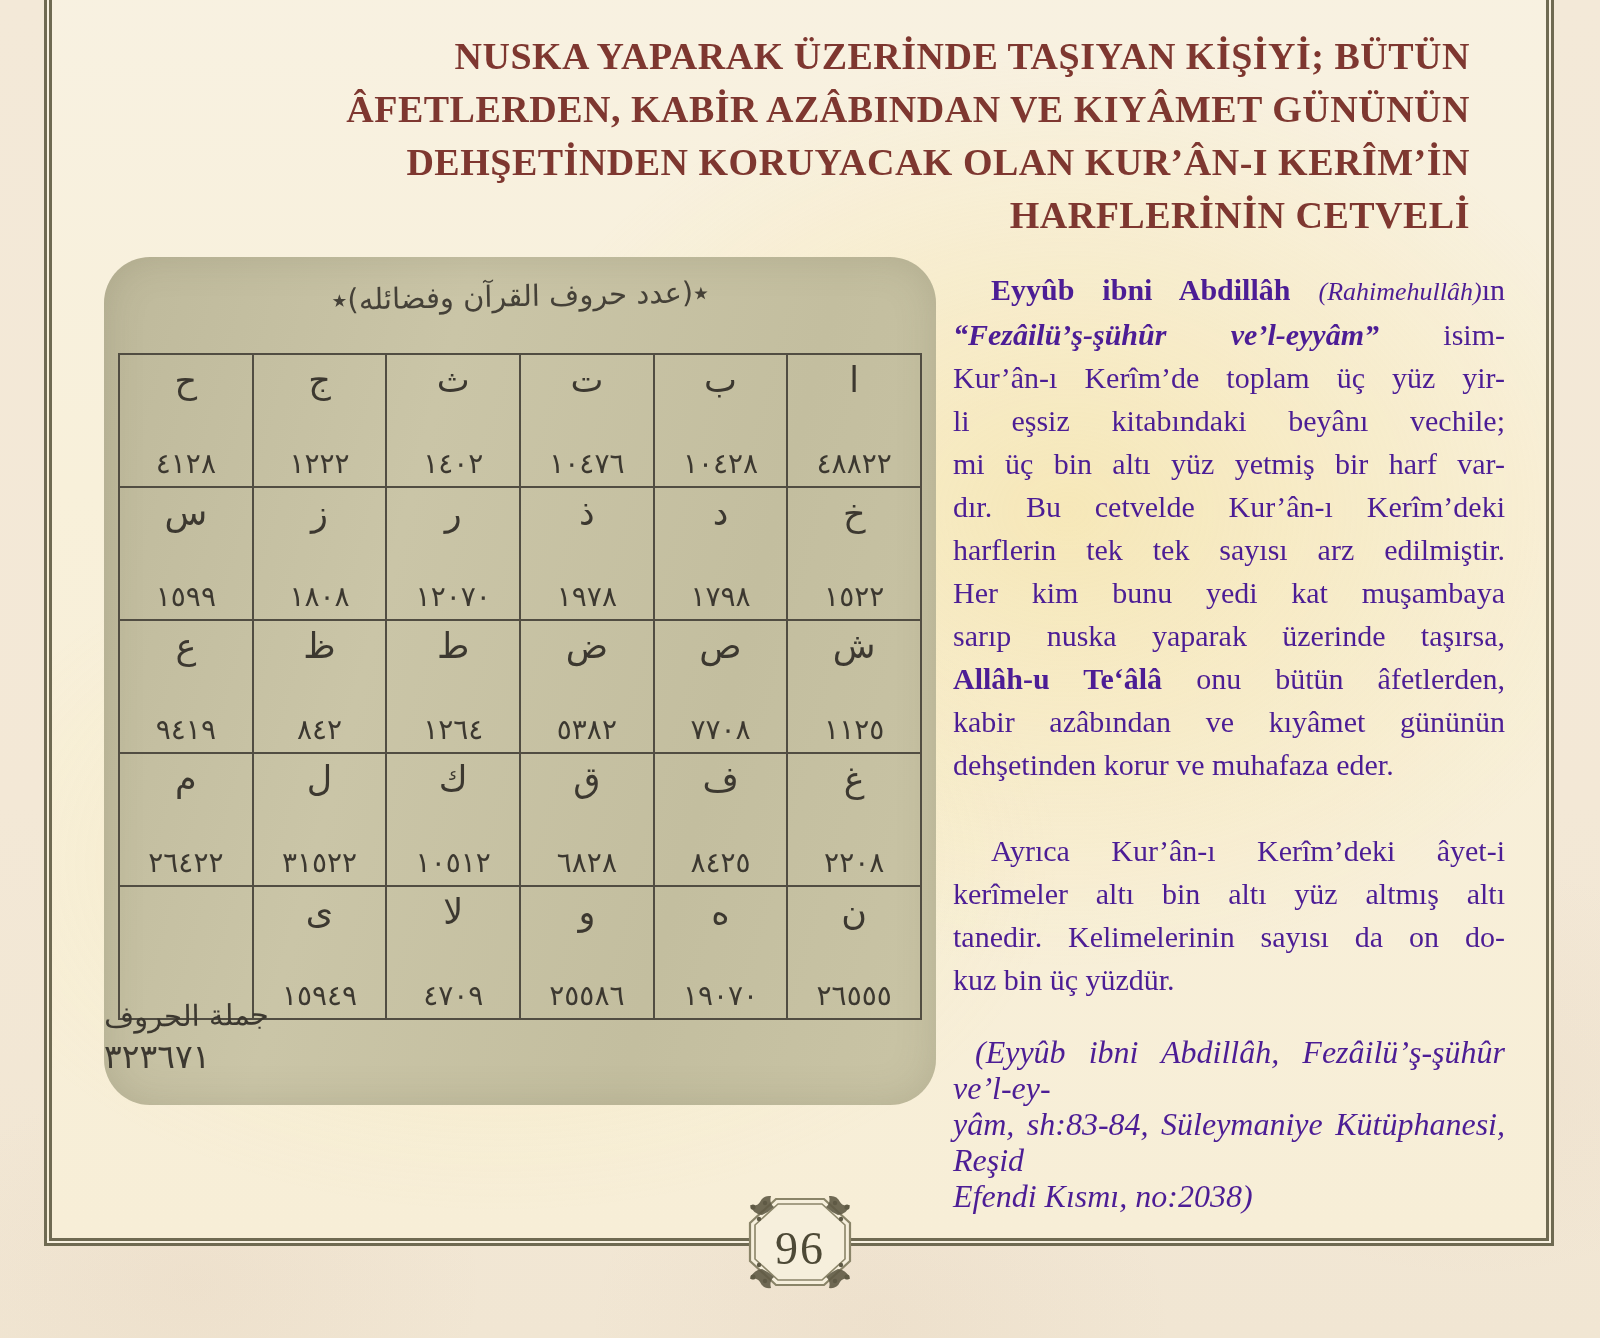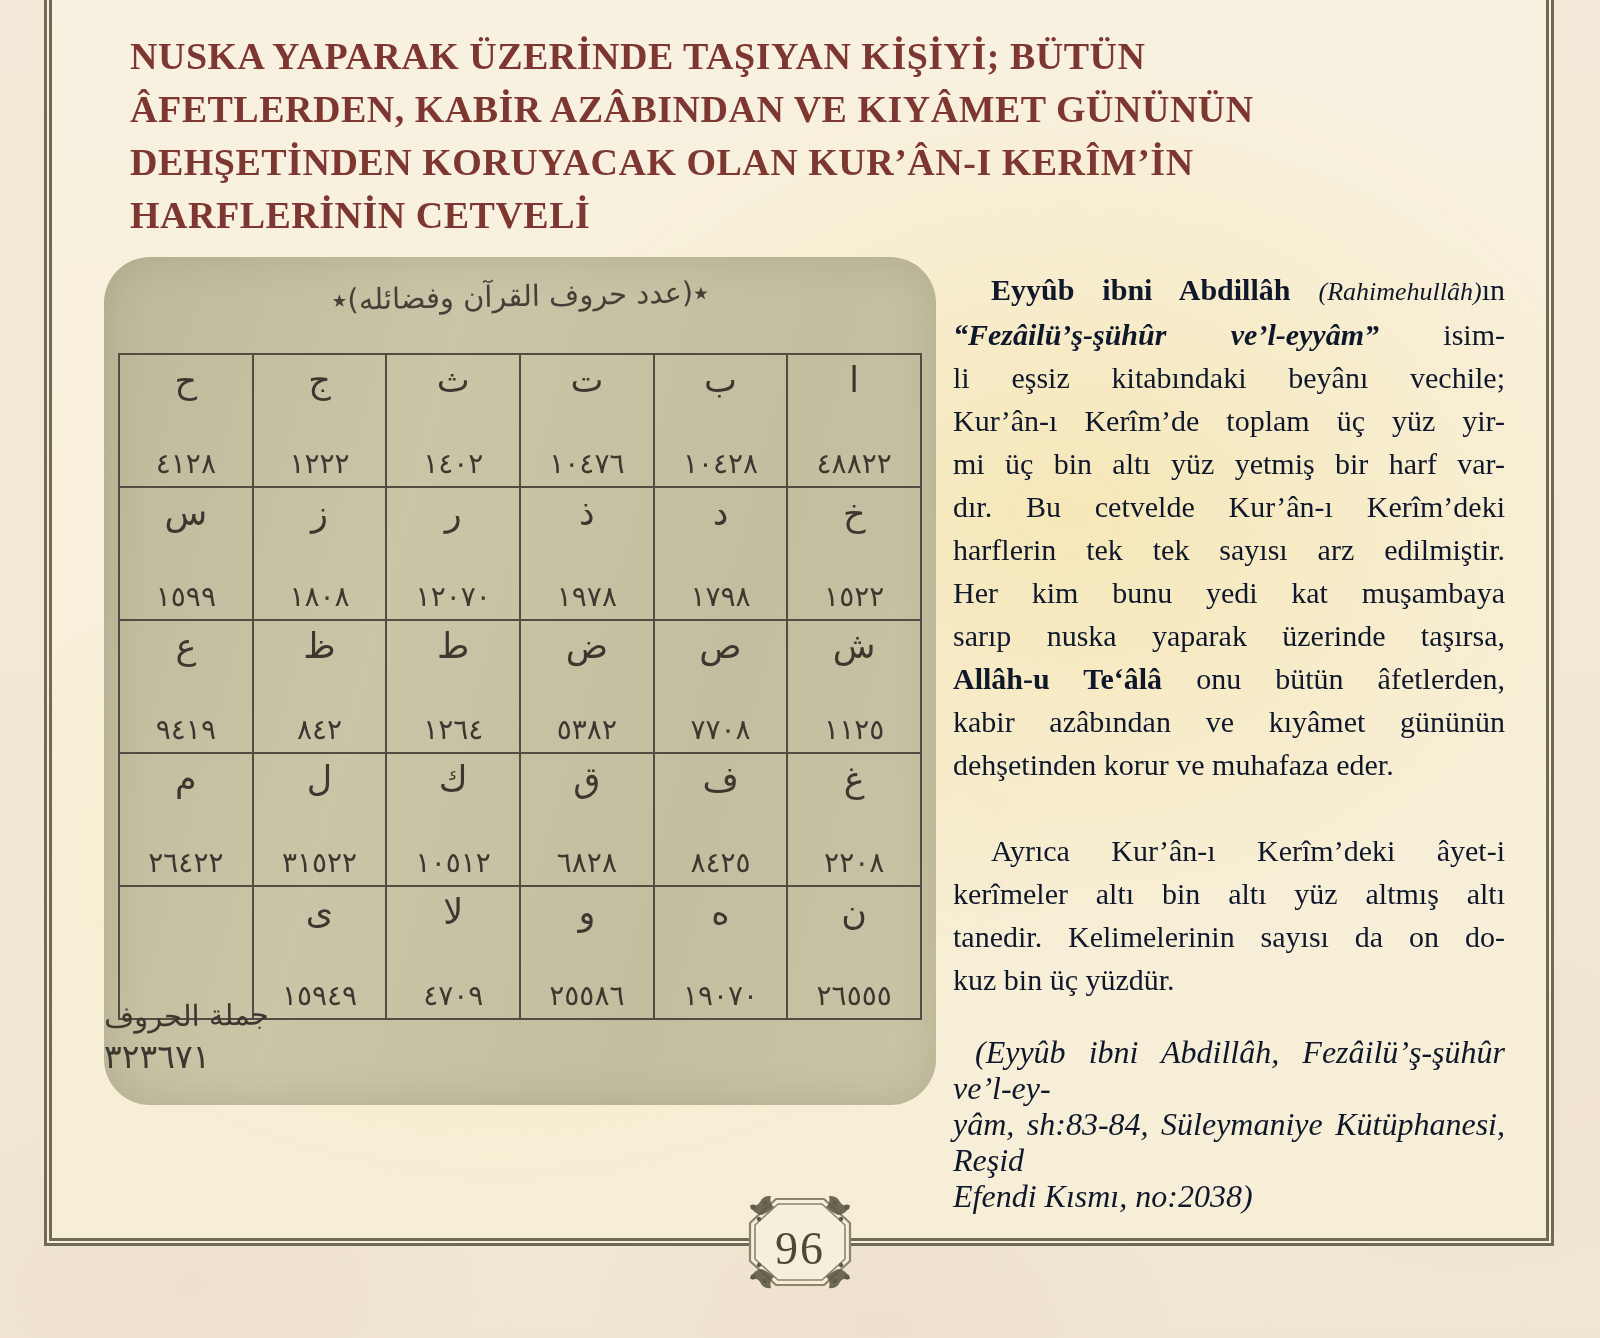--- a/index.html
+++ b/index.html
@@ -14,21 +14,21 @@
   }
   .frame{
     position:absolute;left:44px;top:-22px;width:1510px;height:1268px;
     box-sizing:border-box;border:8px double #6f6a52;
     background:
       radial-gradient(900px 700px at 68% 42%, rgba(243,219,135,0.40), rgba(243,219,135,0) 65%),
       radial-gradient(800px 500px at 30% 70%, rgba(243,219,135,0.22), rgba(243,219,135,0) 70%),
       linear-gradient(180deg,#f8f1e1 0%,#f8f0da 40%,#f7eed7 100%);
   }
   .title{
-    position:absolute;left:130px;right:130px;top:30px;text-align:left;
+    position:absolute;left:130px;right:130px;top:30px;text-align:right;
     font-weight:bold;font-size:38px;line-height:53px;color:#7e3730;letter-spacing:0.5px;
   }
   
   .manuscript{
     position:absolute;left:104px;top:257px;width:832px;height:848px;border-radius:46px;
     background:linear-gradient(105deg,#beb99b 0%,#cac5a7 35%,#c3be9f 70%,#c9c4a5 100%);
     box-shadow:inset 0 0 40px rgba(90,85,60,0.18);
     color:#3c3830;
   }
   .ms-caption{
@@ -42,21 +42,21 @@
   .ms-table td{border:2px solid #514d42;height:121px;padding:4px 4px 6px;vertical-align:top;}
   .cell{display:flex;flex-direction:column;justify-content:space-between;align-items:center;height:100%;}
   .letter{font-family:"DejaVu Sans",sans-serif;font-size:35px;line-height:42px;}
   .count{font-family:Liberation Sans, sans-serif;font-size:28px;letter-spacing:3px;white-space:nowrap;}
   .ms-total{position:absolute;left:0;right:0;top:736px;text-align:left;direction:rtl;}
   .ms-total-label{font-family:"DejaVu Sans",sans-serif;font-size:29px;transform:rotate(-1deg);}
   .ms-total-value{font-family:Liberation Sans, sans-serif;font-size:33px;letter-spacing:9px;margin-top:10px;}
   
   .article{
     position:absolute;left:953px;top:268px;width:552px;
-    font-size:30px;line-height:43px;color:#0f172a;
+    font-size:30px;line-height:43px;color:#4c1d95;
   }
   .line{text-align:justify;text-align-last:justify;}
   .line.last{text-align-last:left;}
   .line.indent{text-indent:38px;}
   .para + .para{margin-top:43px;}
   .seg-b{font-weight:bold;}
   .seg-i{font-style:italic;}
   .seg-bi{font-weight:bold;font-style:italic;}
   .seg-is{font-style:italic;font-size:26px;}
   .citation{margin-top:33px;font-size:32px;line-height:36px;}
@@ -281,22 +281,22 @@
   <div class="ms-total">
     <div class="ms-total-label">جملة الحروف</div>
     <div class="ms-total-value">٣٢٣٦٧١</div>
   </div>
 </div>
 
 <div class="article">
     <div class="para">
       <div class="line indent"><span class="seg-b">Eyyûb ibni Abdillâh</span><span> </span><span class="seg-is">(Rahimehullâh)</span><span>ın</span></div>
       <div class="line"><span class="seg-bi">“Fezâilü’ş-şühûr ve’l-eyyâm”</span><span> isim-</span></div>
+      <div class="line"><span>Kur’ân-ı Kerîm’de toplam üç yüz yir-</span></div>
       <div class="line"><span>li eşsiz kitabındaki beyânı vechile;</span></div>
-      <div class="line"><span>Kur’ân-ı Kerîm’de toplam üç yüz yir-</span></div>
       <div class="line"><span>mi üç bin altı yüz yetmiş bir harf var-</span></div>
       <div class="line"><span>dır. Bu cetvelde Kur’ân-ı Kerîm’deki</span></div>
       <div class="line"><span>harflerin tek tek sayısı arz edilmiştir.</span></div>
       <div class="line"><span>Her kim bunu yedi kat muşambaya</span></div>
       <div class="line"><span>sarıp nuska yaparak üzerinde taşırsa,</span></div>
       <div class="line"><span class="seg-b">Allâh-u Te‘âlâ</span><span> onu bütün âfetlerden,</span></div>
       <div class="line"><span>kabir azâbından ve kıyâmet gününün</span></div>
       <div class="line last"><span>dehşetinden korur ve muhafaza eder.</span></div>
     </div>
     <div class="para">

